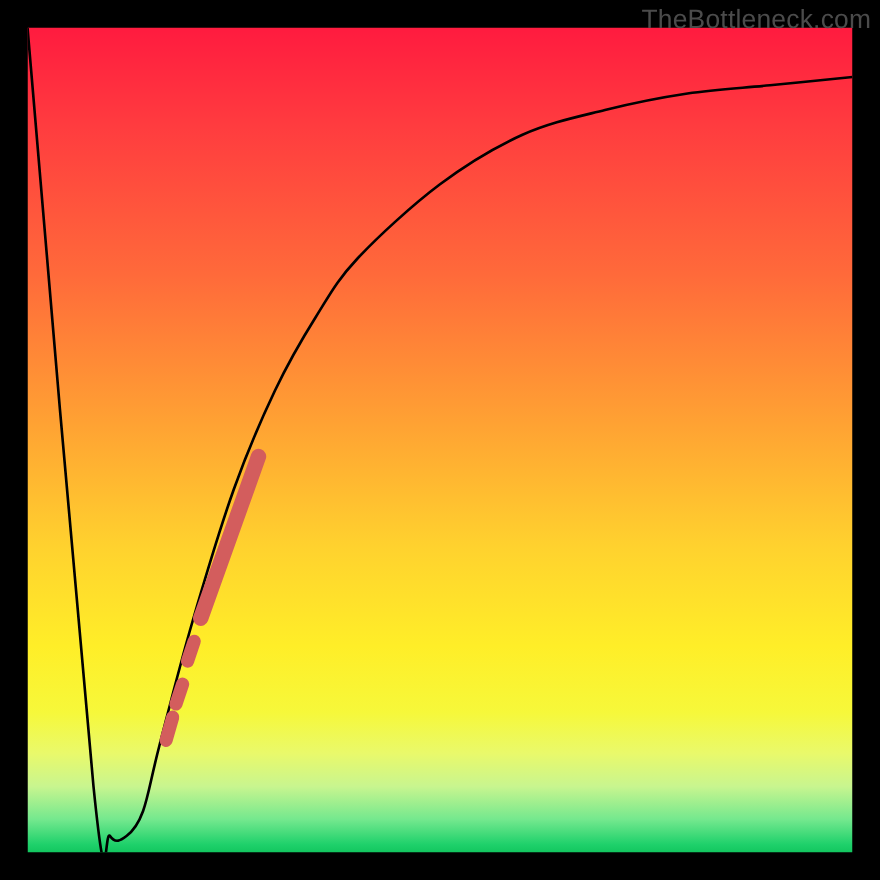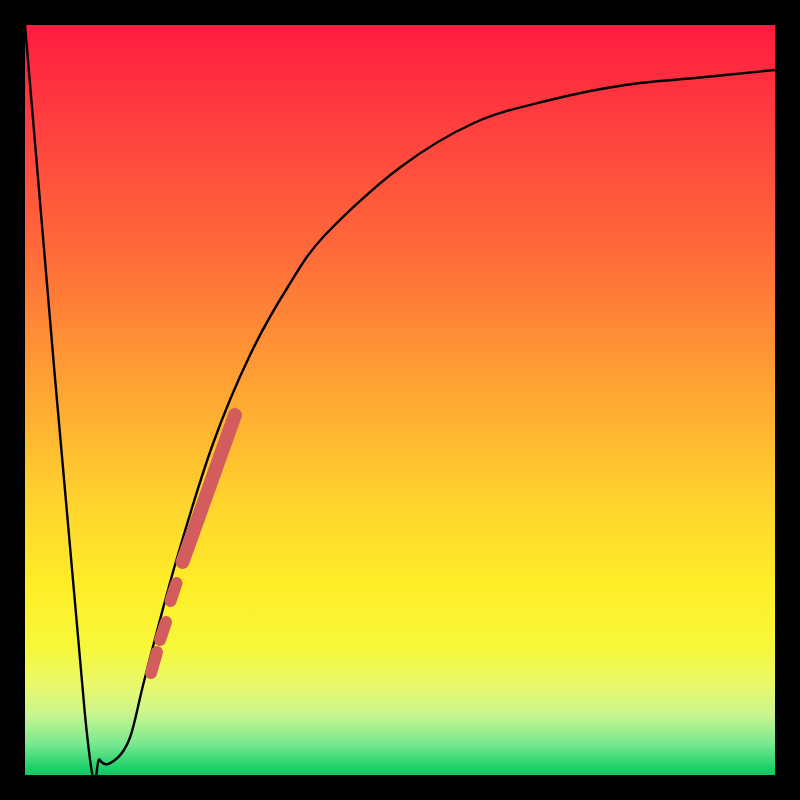--- a/index.html
+++ b/index.html
@@ -69,13 +69,14 @@
           <path d="M 0 0 C 10 115, 47.5 567.5, 60 690 C 72.5 812.5, 70 727.5, 75 735 C 80 742.5, 85 738.75, 90 735 C 95 731.25, 100.00000000000001 726.25, 105.00000000000001 712.5 C 110.00000000000001 698.75, 112.5 681.25, 120 652.5 C 127.5 623.75, 138.75 578.75, 150 540 C 161.25 501.25, 175 455, 187.5 420 C 200 385, 212.5 356.24999999999994, 225 329.99999999999994 C 237.5 303.74999999999994, 250 282.5, 262.5 262.5 C 275 242.5, 281.25 230, 300 210 C 318.75 190, 350 161.25, 375 142.5 C 400 123.75, 425 108.75, 450 97.5 C 475 86.25, 500 81.25, 525 75 C 550 68.75, 575 63.75, 600 60 C 625 56.25, 650 55, 675 52.5 C 700 50, 737.5 46.25, 750 45" fill="none" stroke="#000000" stroke-width="2.4"></path>
         </g>
       <g id="highlight-layer">
           <line x1="126.00000000000001" y1="648" x2="132" y2="627" stroke="#d35d5d" stroke-width="12" stroke-linecap="round"></line>
           <line x1="135" y1="615" x2="141" y2="597" stroke="#d35d5d" stroke-width="12" stroke-linecap="round"></line>
           <line x1="145.49999999999997" y1="576" x2="151.5" y2="558" stroke="#d35d5d" stroke-width="12" stroke-linecap="round"></line>
           <line x1="157.5" y1="537" x2="210.00000000000003" y2="390" stroke="#d35d5d" stroke-width="14" stroke-linecap="round"></line>
         </g>
     </svg>
   </div>
+  <div class="attribution">TheBottleneck.com</div>
 </div>
 
 </body></html>

